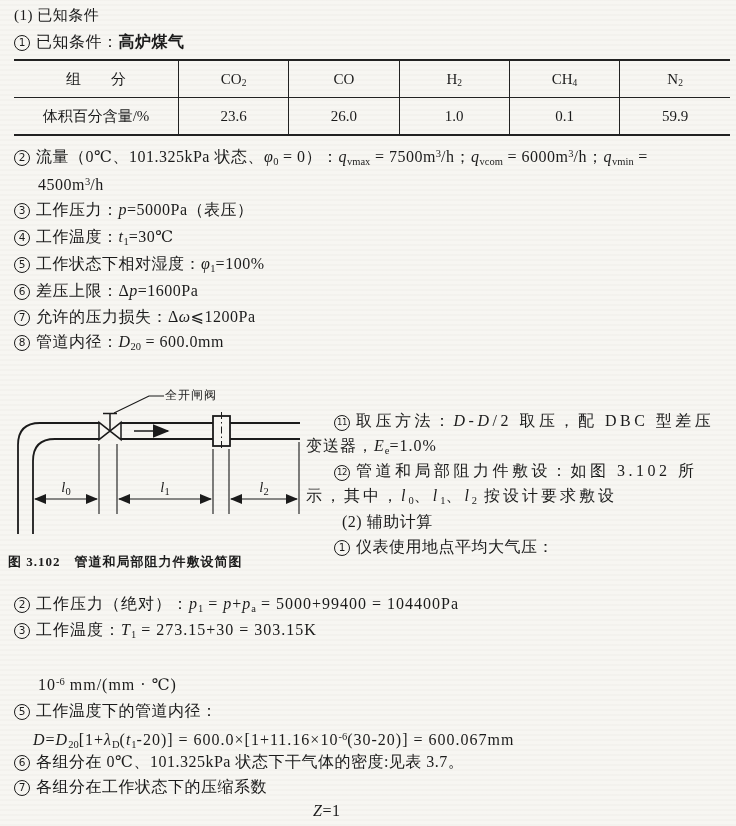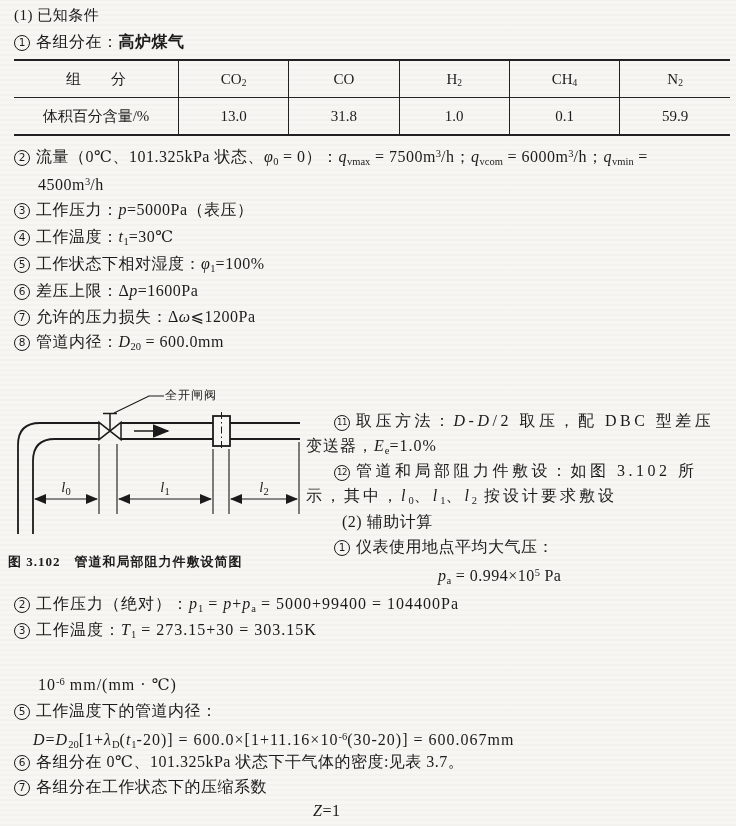--- a/index.html
+++ b/index.html
@@ -62,37 +62,37 @@
   .indent{padding-left:28px;}
 </style>
 </head>
 <body>
 
 <div class="page">
 
   <div class="line heading" style="left:14px;top:5px">(1) 已知条件</div>
 
   <div class="line" style="left:14px;top:32px">
-    <span class="cn">1</span><span>各组分在：</span><b>高炉煤气</b>
+    <span class="cn">1</span><span>已知条件：</span><b>高炉煤气</b>
   </div>
 
   <table class="gas-table">
     <tbody>
         <tr>
       <td style="width:164px">组　　分</td>
       <td>CO<sub>2</sub></td>
       <td>CO</td>
       <td>H<sub>2</sub></td>
       <td>CH<sub>4</sub></td>
       <td>N<sub>2</sub></td>
     </tr>
     <tr>
       <td>体积百分含量/%</td>
-      <td>13.0</td>
-      <td>31.8</td>
+      <td>23.6</td>
+      <td>26.0</td>
       <td>1.0</td>
       <td>0.1</td>
       <td>59.9</td>
     </tr>
   </tbody>
     </table>
 
   <div class="line" style="left:14px;top:144px">
     <span class="cn">2</span><span>流量（0℃、101.325kPa 状态、<i>φ</i><sub>0</sub> = 0）：<i>q</i><sub>vmax</sub> = 7500m<sup>3</sup>/h；<i>q</i><sub>vcom</sub> = 6000m<sup>3</sup>/h；<i>q</i><sub>vmin</sub> =</span>
   </div>
@@ -161,21 +161,20 @@
     </div>
     <div class="line ls1" style="left:0;top:52px">变送器，<i>E</i><sub>e</sub>=1.0%</div>
     <div class="line indent ls35" style="left:0;top:77px">
       <span class="cn cn2">12</span><span>管道和局部阻力件敷设：如图 3.102 所</span>
     </div>
     <div class="line ls3" style="left:0;top:102px">示，其中，<i>l</i><sub>0</sub>、<i>l</i><sub>1</sub>、<i>l</i><sub>2</sub> 按设计要求敷设</div>
     <div class="line" style="left:36px;top:128px">(2) 辅助计算</div>
     <div class="line indent" style="left:0;top:153px">
       <span class="cn">1</span><span>仪表使用地点平均大气压：</span>
     </div>
-    <div class="line" style="left:132px;top:179px"><i>p</i><sub>a</sub> = 0.994×10<sup>5</sup> Pa</div>
   </div>
 
   <div class="line ls1" style="left:14px;top:594px">
     <span class="cn">2</span><span>工作压力（绝对）：<i>p</i><sub>1</sub> = <i>p</i>+<i>p</i><sub>a</sub> = 5000+99400 = 104400Pa</span>
   </div>
   <div class="line ls1" style="left:14px;top:620px">
     <span class="cn">3</span><span>工作温度：<i>T</i><sub>1</sub> = 273.15+30 = 303.15K</span>
   </div>
   <div class="line ls1" style="left:38px;top:672px">10<sup>-6</sup> mm/(mm · ℃)</div>
   <div class="line" style="left:14px;top:701px">

